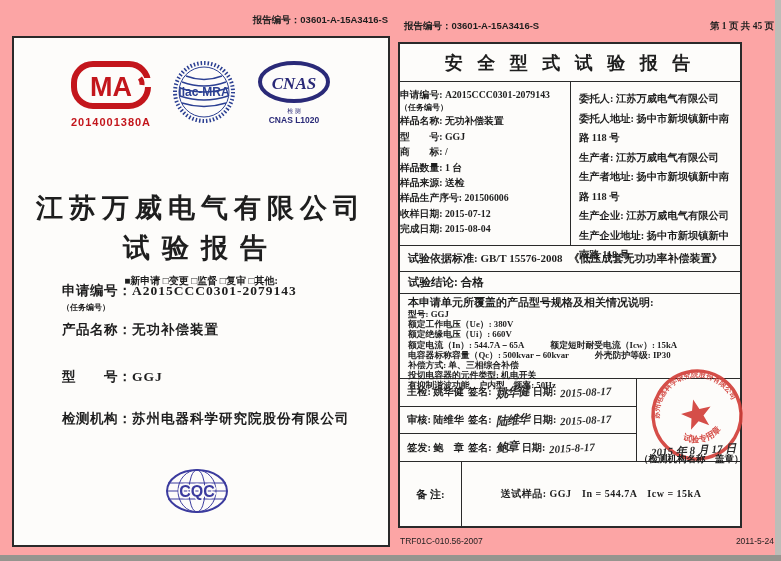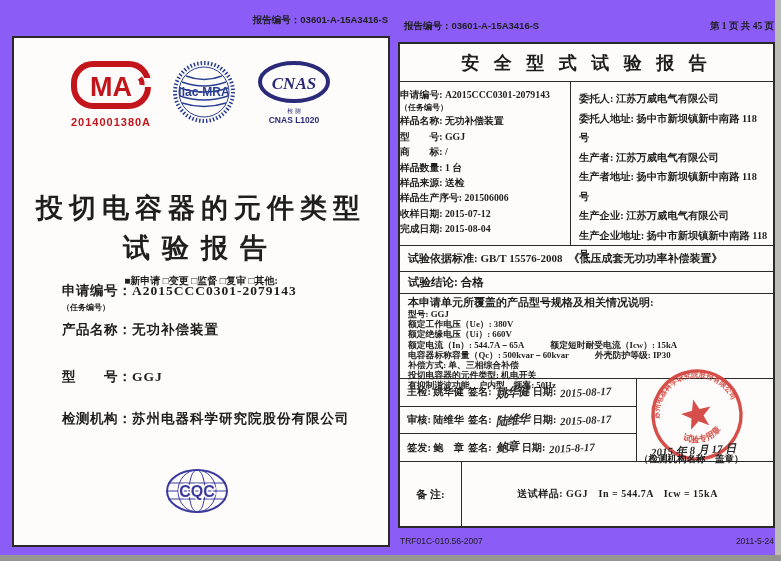--- a/index.html
+++ b/index.html
@@ -1,16 +1,16 @@
 <!DOCTYPE html>
 <html><head>
 <meta charset="utf-8">
 <style>
   html,body{margin:0;padding:0;background:#e8e7e3;}
-  .screen{position:relative;width:781px;height:561px;background:#8b5cf6;overflow:hidden;
+  .screen{position:relative;width:781px;height:561px;background:#fca5a5;overflow:hidden;
           font-family:"Liberation Serif","DejaVu Serif",serif;color:#1e1e1e;}
   .edge-right{position:absolute;right:0;top:0;width:6px;height:561px;background:#bdbdb8;}
   .edge-bottom{position:absolute;left:0;bottom:0;width:781px;height:6px;background:#96958f;}
 
   
   .lp-report-no{position:absolute;left:232px;top:14px;width:156px;font-size:9.5px;font-weight:bold;
                 font-family:"Liberation Sans","DejaVu Sans",sans-serif;text-align:right;}
   .left-page{position:absolute;left:12px;top:36px;width:374px;height:507px;border:2px solid #2a2a2a;background:#fdfcfa;}
   .lp-logos{display:flex;justify-content:center;align-items:flex-start;gap:20px;margin-top:22px;}
   .cma-block{text-align:center;}
@@ -27,21 +27,21 @@
   .lp-checks{position:absolute;left:0;top:236px;width:100%;text-align:center;font-size:10px;font-weight:bold;}
   .lp-field{position:absolute;left:48px;font-size:13.5px;font-weight:bold;letter-spacing:.5px;}
   .lp-field .val{letter-spacing:1px;margin-top:44px;}
   .lp-note{position:absolute;left:48px;font-size:8px;font-weight:bold;}
   .lp-cqc{position:absolute;left:150px;top:428px;}
 
   
   .rp-head-left{position:absolute;left:404px;top:20px;font-size:9.5px;font-weight:bold;
                 font-family:"Liberation Sans","DejaVu Sans",sans-serif;}
   .rp-head-right{position:absolute;left:688px;top:20px;width:86px;font-size:9.5px;font-weight:bold;text-align:right;}
-  .rp-table{position:absolute;left:398px;top:42px;width:377px;height:486px;border:2px solid #2a2a2a;
+  .rp-table{position:absolute;left:398px;top:42px;width:344px;height:486px;border:2px solid #2a2a2a;
             background:#fdfcfa;box-sizing:border-box;display:flex;flex-direction:column;}
   .rp-row{border-bottom:1.6px solid #2a2a2a;box-sizing:border-box;}
   .rp-title{height:38px;display:flex;align-items:center;justify-content:center;
             font-size:18px;font-weight:bold;letter-spacing:5px;}
   .rp-info{height:164px;display:flex;}
   .rp-info-left{width:171px;border-right:1.6px solid #2a2a2a;box-sizing:border-box;padding:5px 4px 0 0;}
   .rp-info-left .il{font-size:9.8px;font-weight:bold;line-height:15.4px;white-space:nowrap;}
   .rp-info-left .il.small{font-size:8px;line-height:11px;}
   .rp-info-right{flex:1;padding:7px 4px 0 8px;}
   .rp-info-right .ir{font-size:10.3px;font-weight:bold;line-height:19.5px;}
@@ -112,21 +112,21 @@
       <div class="cnas-block">
         <svg width="76" height="44" viewBox="0 0 76 44">
           <ellipse cx="38" cy="22" rx="34" ry="19" fill="none" stroke="#2a2a78" stroke-width="4"></ellipse>
           <text x="38" y="29" text-anchor="middle" font-size="17" font-weight="bold" font-style="italic" fill="#2a2a78" font-family="Liberation Serif, DejaVu Serif, serif">CNAS</text>
         </svg>
         <div class="cnas-sub">检 测</div>
         <div class="cnas-code">CNAS L1020</div>
       </div>
     </div>
 
-    <div class="lp-title1">投切电容器的元件类型</div>
+    <div class="lp-title1">江苏万威电气有限公司</div>
     <div class="lp-title2">试验报告</div>
     <div class="lp-checks">■新申请 □变更 □监督 □复审 □其他:</div>
 
     <div class="lp-field" style="top:244px">
       <span>申请编号：</span><span class="val">A2015CCC0301-2079143</span>
     </div>
     <div class="lp-note" style="top:264px">（任务编号）</div>
     <div class="lp-field" style="top:283px">
       <span>产品名称：</span><span class="val">无功补偿装置</span>
     </div>

